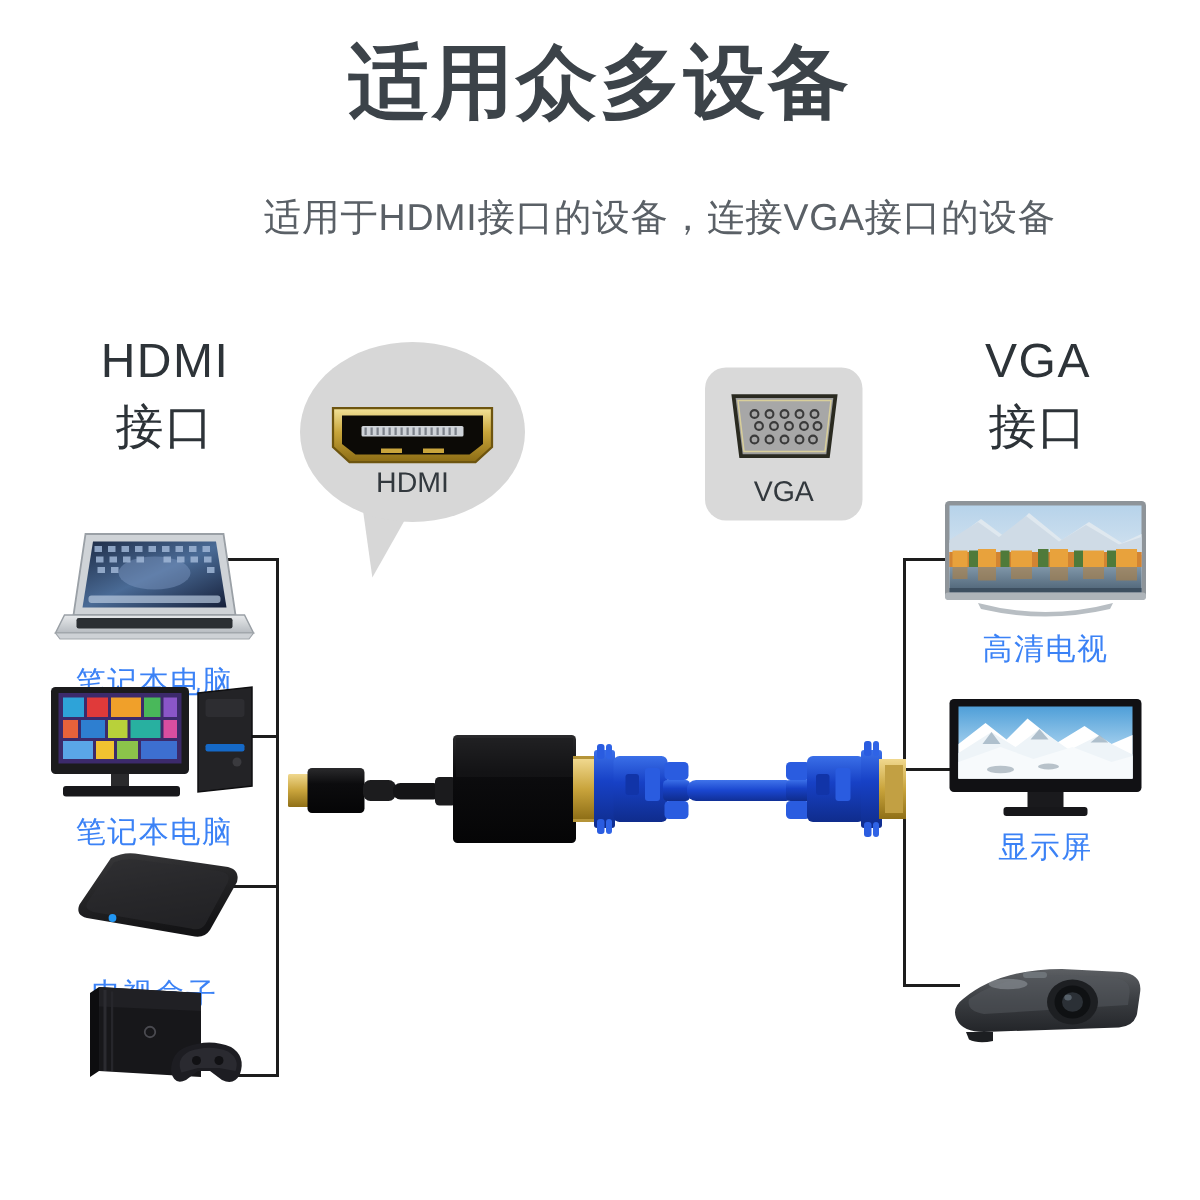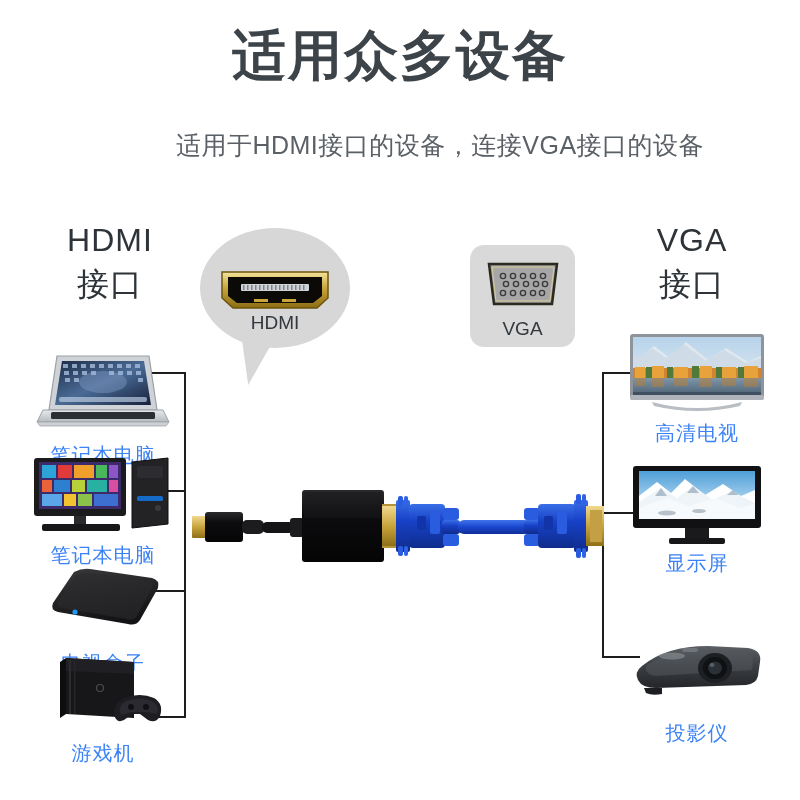--- a/index.html
+++ b/index.html
@@ -78,21 +78,21 @@
   .device{position:absolute;width:170px;text-align:center;}
   .device .art{position:relative;height:84px;}
   .device .caption{
     margin-top:6px;font-size:20px;line-height:26px;color:#3b82f6;letter-spacing:1px;
   }
   #dev-laptop   {left:18px;top:352px;}
   #dev-desktop  {left:18px;top:452px;}
   #dev-tvbox    {left:18px;top:560px;}
   #dev-console  {left:18px;top:650px;}
   #dev-hdtv     {left:612px;top:330px;}
-  #dev-monitor  {left:612px;top:462px;font-family:Liberation Mono, monospace;}
+  #dev-monitor  {left:612px;top:462px;}
   #dev-proj     {left:612px;top:630px;}
 
   
   .bracket{position:absolute;}
   .bracket .v{position:absolute;width:2px;background:#1d1d1d;}
   .bracket .h{position:absolute;height:2px;background:#1d1d1d;}
 
   
   .product{position:absolute;left:186px;top:478px;width:420px;height:92px;}
 </style>
@@ -299,21 +299,20 @@
         <path d="M24 10 L30 6 L30 62 L24 66 Z" fill="#0d0d0f"></path>
         <rect x="33" y="8" width="2" height="54" fill="#2b2b30"></rect>
         <rect x="38" y="9" width="1.5" height="53" fill="#26262b"></rect>
         <circle cx="64" cy="36" r="3.5" fill="none" stroke="#4a4a50" stroke-width="1.2"></circle>
         <path d="M88 46 Q104 40 118 46 Q128 52 124 64 Q120 72 112 68 L104 62 L96 62 L88 68 Q80 72 78 62 Q78 50 88 46 Z" fill="#1d1d22"></path>
         <path d="M90 49 Q104 44 116 49 Q124 54 121 62 L110 60 L96 60 L85 63 Q81 54 90 49 Z" fill="#2a2a30"></path>
         <circle cx="95" cy="55" r="3" fill="#111114"></circle>
         <circle cx="110" cy="55" r="3" fill="#111114"></circle>
       </svg>
     </div>
-    <div class="caption">游戏机</div>
   </div>
 
   <div class="device" id="dev-hdtv">
     <div class="art">
       <svg width="150" height="84" viewBox="0 0 150 84" style="position:absolute;left:10px;top:0;">
         <defs>
           <linearGradient id="tvsky" x1="0" y1="0" x2="0" y2="1">
             <stop offset="0" stop-color="#b7d3ea"></stop>
               <stop offset="1" stop-color="#e7eef4"></stop>
           </linearGradient>
@@ -405,21 +404,20 @@
         <path d="M24 28 Q46 12 86 12 L122 14 Q132 16 131 24 L130 32 L34 38 Q22 36 24 28 Z" fill="#54585d" opacity="0.55"></path>
         <ellipse cx="93" cy="30" rx="17" ry="15" fill="#1d1f22"></ellipse>
         <ellipse cx="93" cy="30" rx="12" ry="11" fill="#0f1113"></ellipse>
         <ellipse cx="93" cy="30" rx="7" ry="6.5" fill="#2b3036"></ellipse>
         <ellipse cx="90" cy="27" rx="2.5" ry="2" fill="#6a757f" opacity="0.7"></ellipse>
         <ellipse cx="50" cy="18" rx="13" ry="3.5" fill="#9aa0a6" opacity="0.5"></ellipse>
         <rect x="60" y="10" width="16" height="4" rx="2" fill="#6e7479"></rect>
         <path d="M22 50 L40 50 L40 56 Q30 58 24 55 Z" fill="#1c1e21"></path>
       </svg>
     </div>
-    <div class="caption">投影仪</div>
   </div>
 
   <div class="product">
     <svg width="420" height="92" viewBox="0 0 420 92">
       <defs>
         <linearGradient id="pgold" x1="0" y1="0" x2="0" y2="1">
           <stop offset="0" stop-color="#f0d88e"></stop>
             <stop offset="0.5" stop-color="#c9a43c"></stop>
             <stop offset="1" stop-color="#8f6f17"></stop>
         </linearGradient>

